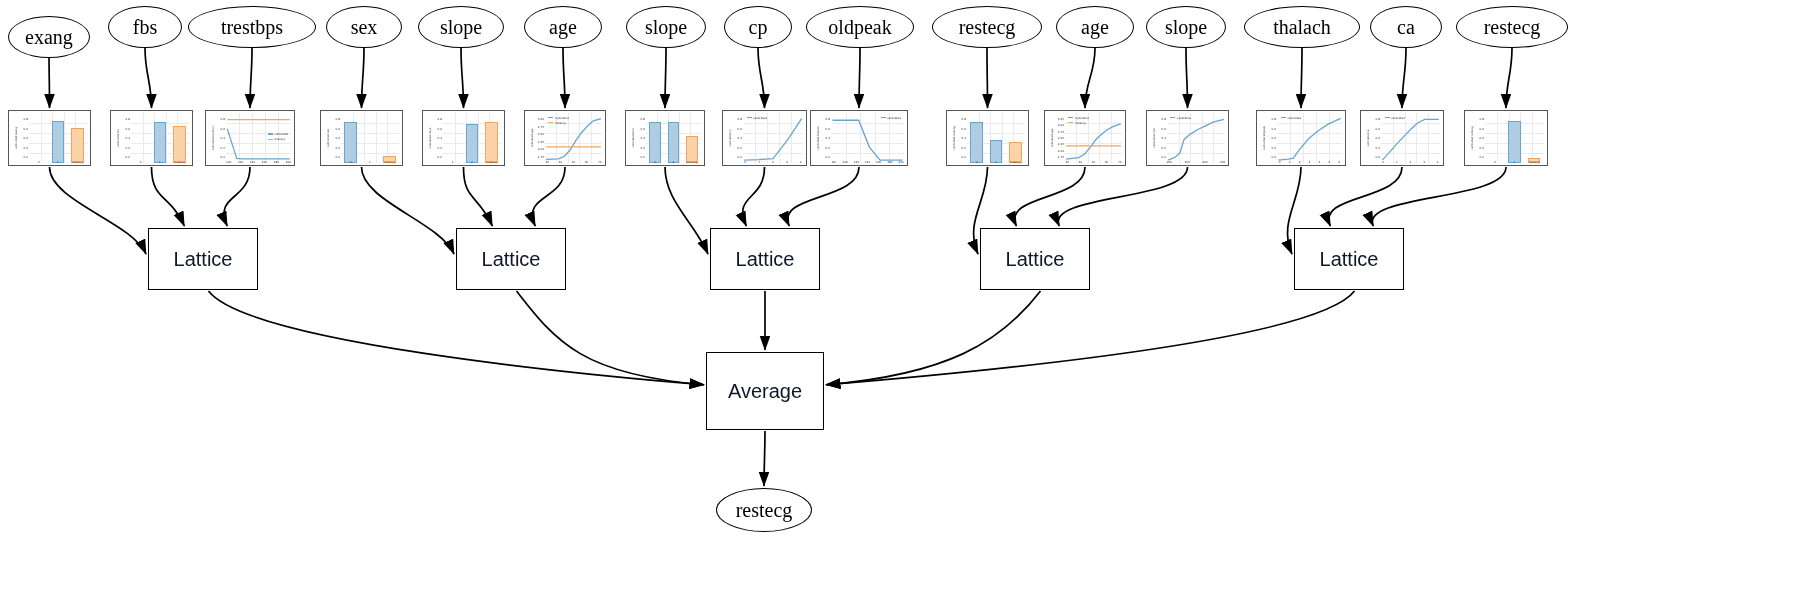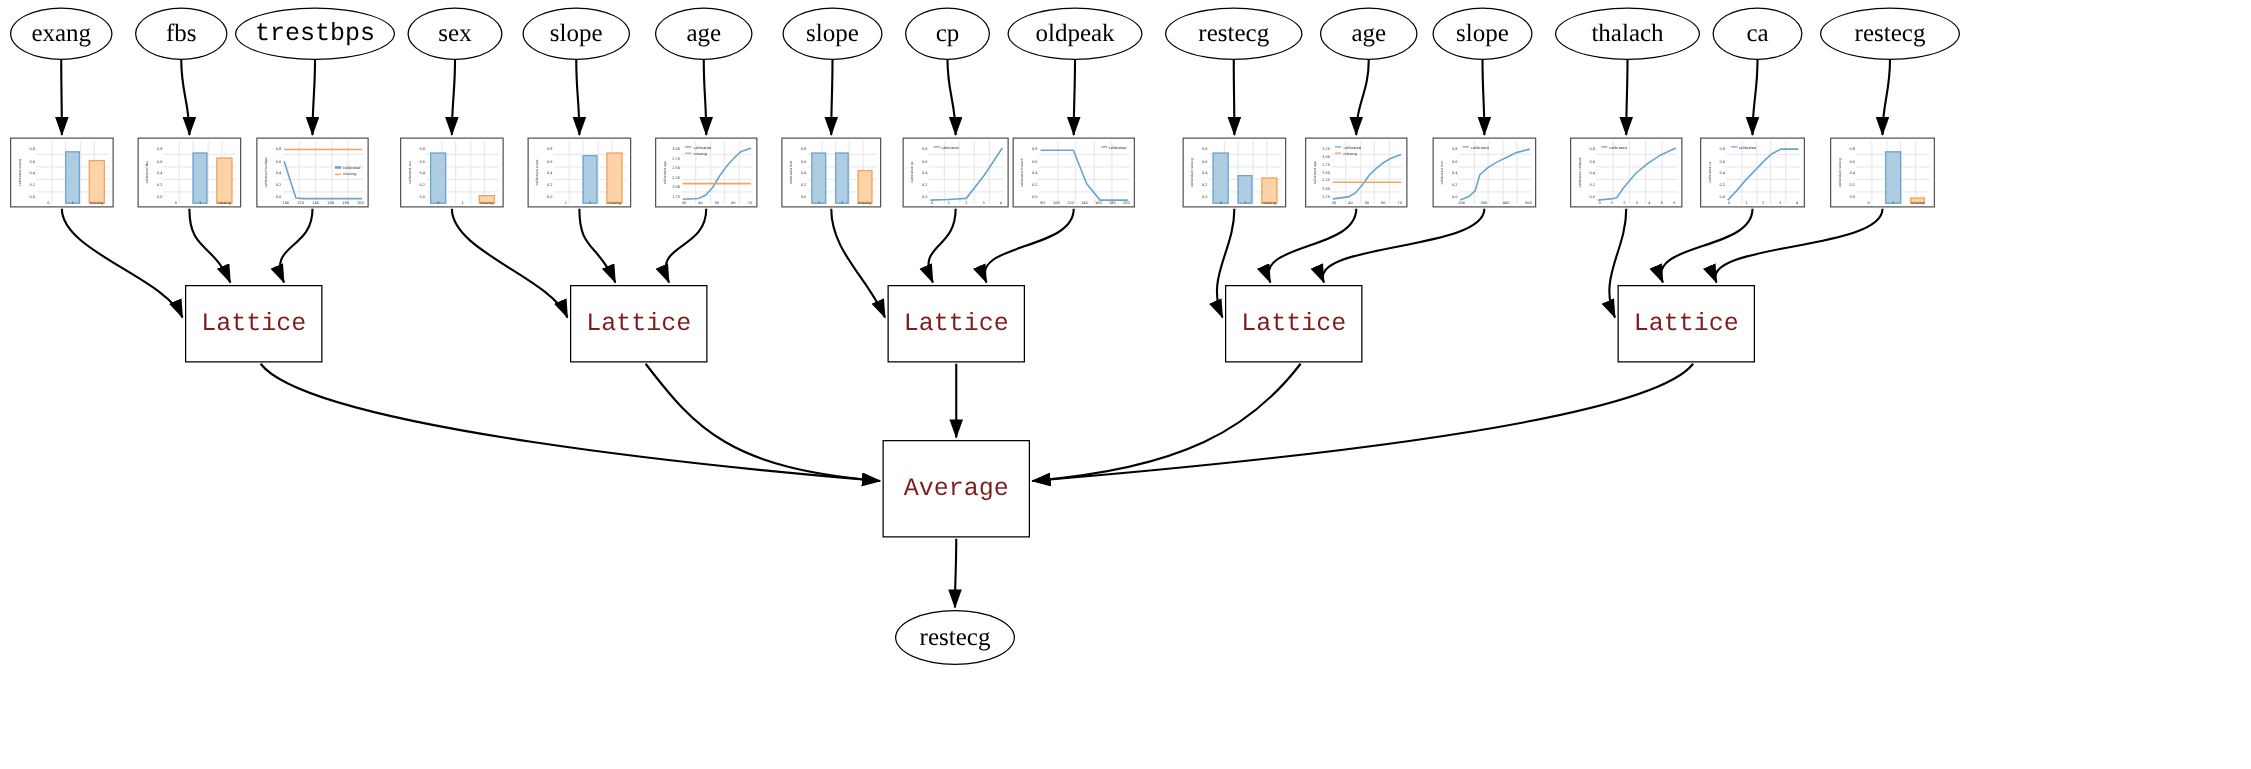--- a/index.html
+++ b/index.html
@@ -40,23 +40,23 @@
     box-sizing: border-box;
     white-space: nowrap;
   }
   .node-box {
     position: absolute;
     display: flex;
     align-items: center;
     justify-content: center;
     border: 1.6px solid #000;
     background: #fff;
-    font-family: Liberation Mono, monospace;
+    font-family: Liberation Sans, sans-serif;
     font-size: 20px;
-    color: #7f1d1d;
+    color: #0f172a;
     box-sizing: border-box;
   }
   .plot {
     position: absolute;
     border: 1.8px solid #555;
     background: #fff;
     box-sizing: border-box;
     overflow: hidden;
   }
   .plot .inner {
@@ -198,23 +198,23 @@
         <path d="M208.5,291 C248.5,343 584,374.76 704,384.76" marker-end="url(#ah)"></path>
         <path d="M516.5,291 C556.5,343 584,374.76 704,384.76" marker-end="url(#ah)"></path>
         <path d="M765,291 C765,315 765,328 765,350" marker-end="url(#ah)"></path>
         <path d="M1040.5,291 C1000.5,343 946,374.76 826,384.76" marker-end="url(#ah)"></path>
         <path d="M1354.5,291 C1314.5,343 946,374.76 826,384.76" marker-end="url(#ah)"></path>
         <path d="M765,431 C765,456 764,462 764,486" marker-end="url(#ah)"></path>
       </g>
   </svg>
 
   <div id="nodes-layer">
-      <div class="node-ellipse" style="left: 8px; top: 6px; width: 82px; height: 42px;">exang</div>
+      <div class="node-ellipse" style="left: 8px; top: 16px; width: 82px; height: 42px;">exang</div>
       <div class="node-ellipse" style="left: 108px; top: 6px; width: 74px; height: 42px;">fbs</div>
-      <div class="node-ellipse" style="left: 188px; top: 6px; width: 128px; height: 42px; font-family: Liberation Mono, monospace;">trestbps</div>
+      <div class="node-ellipse" style="left: 188px; top: 6px; width: 128px; height: 42px;">trestbps</div>
       <div class="node-ellipse" style="left: 326px; top: 6px; width: 76px; height: 42px;">sex</div>
       <div class="node-ellipse" style="left: 418px; top: 6px; width: 86px; height: 42px;">slope</div>
       <div class="node-ellipse" style="left: 524px; top: 6px; width: 78px; height: 42px;">age</div>
       <div class="node-ellipse" style="left: 626px; top: 6px; width: 80px; height: 42px;">slope</div>
       <div class="node-ellipse" style="left: 724px; top: 6px; width: 68px; height: 42px;">cp</div>
       <div class="node-ellipse" style="left: 806px; top: 6px; width: 108px; height: 42px;">oldpeak</div>
       <div class="node-ellipse" style="left: 932px; top: 6px; width: 110px; height: 42px;">restecg</div>
       <div class="node-ellipse" style="left: 1056px; top: 6px; width: 78px; height: 42px;">age</div>
       <div class="node-ellipse" style="left: 1146px; top: 6px; width: 80px; height: 42px;">slope</div>
       <div class="node-ellipse" style="left: 1244px; top: 6px; width: 116px; height: 42px;">thalach</div>

